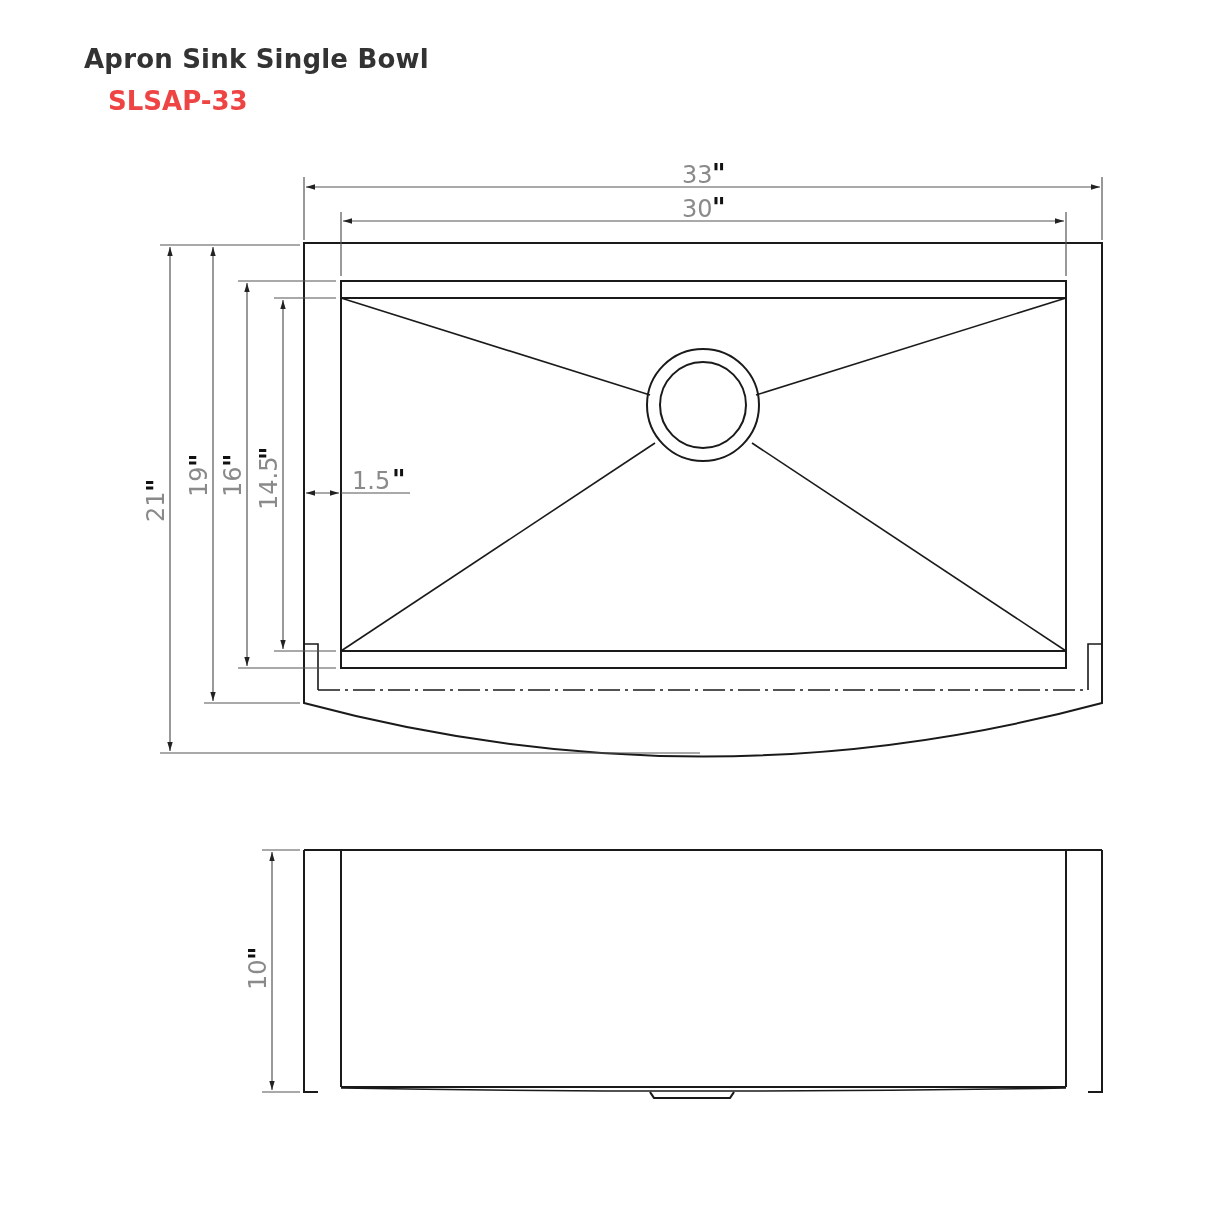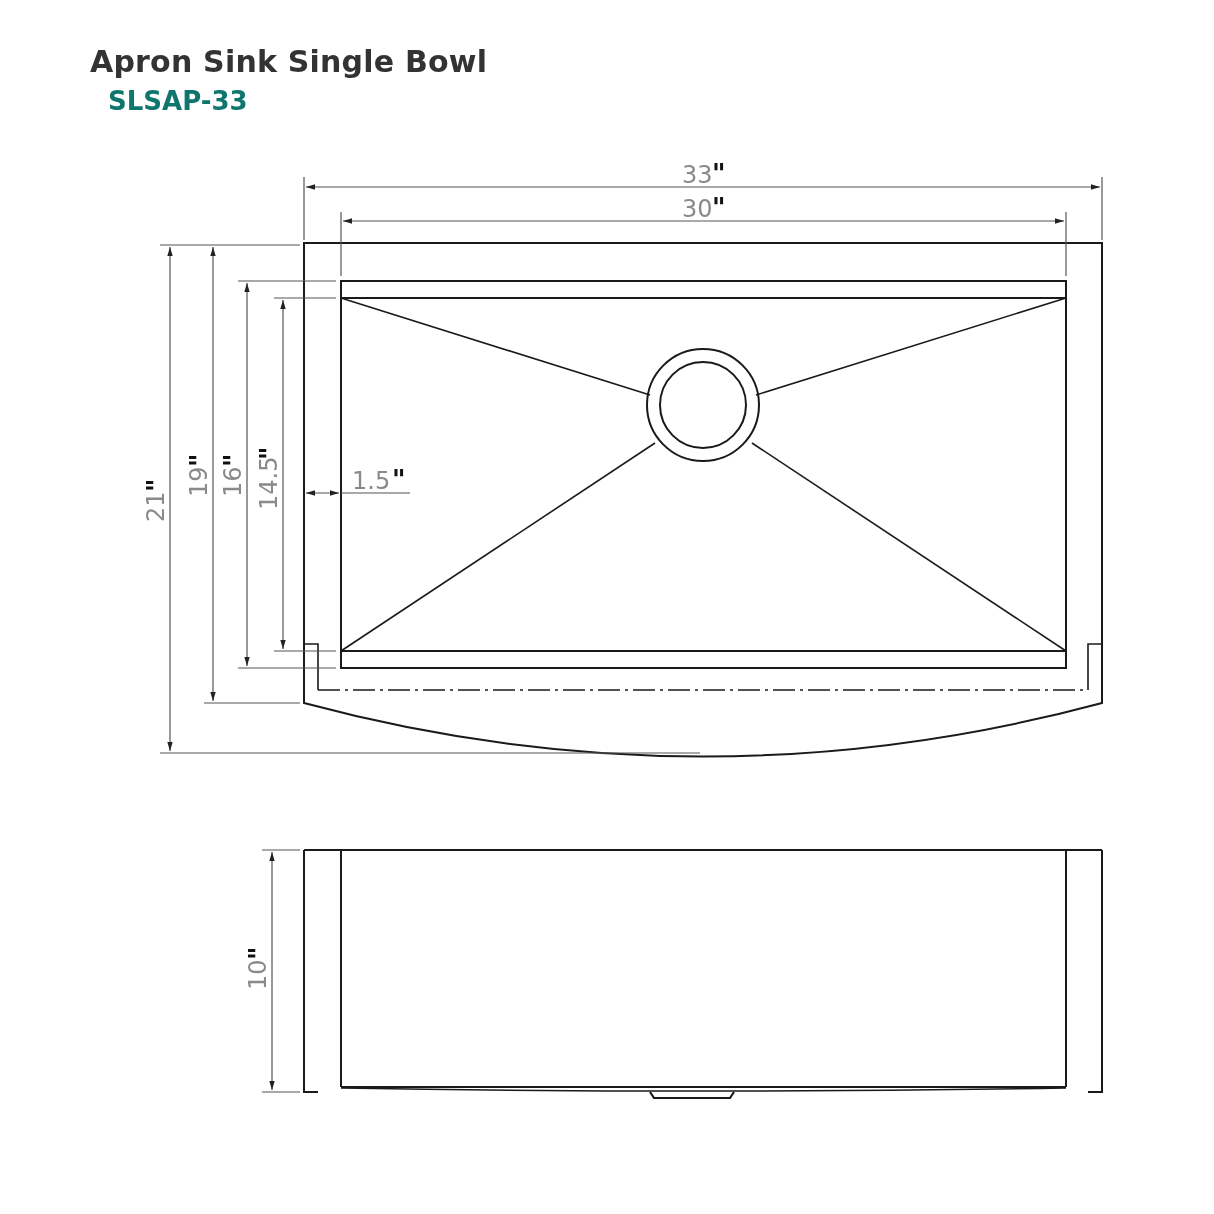--- a/index.html
+++ b/index.html
@@ -1,25 +1,25 @@
 <!DOCTYPE html>
 <html><head>
 <meta charset="utf-8">
 <style>
   html, body { margin: 0; padding: 0; background: #ffffff; }
   body { width: 1214px; height: 1214px; position: relative; overflow: hidden; }
   .title {
-    position: absolute; left: 90px; top: 44px;
+    position: absolute; left: 84px; top: 44px;
     font-family: "DejaVu Sans", sans-serif; font-weight: bold;
-    font-size: 30px; color: #333333; letter-spacing: 0.2px;
+    font-size: 26px; color: #333333; letter-spacing: 0.2px;
   }
   .subtitle {
     position: absolute; left: 108px; top: 86px;
     font-family: "DejaVu Sans", sans-serif; font-weight: bold;
-    font-size: 26px; color: #0f766e;
+    font-size: 26px; color: #ef4444;
   }
   svg { position: absolute; left: 0; top: 0; }
   .dimtext {
     font-family: "DejaVu Sans", sans-serif; font-weight: normal;
     font-size: 24px; fill: #8a8a8a;
   }
   .inch { font-family: "DejaVu Sans", sans-serif; font-weight: bold; font-size: 26px; fill: #111; }
 </style>
 </head>
 <body>

